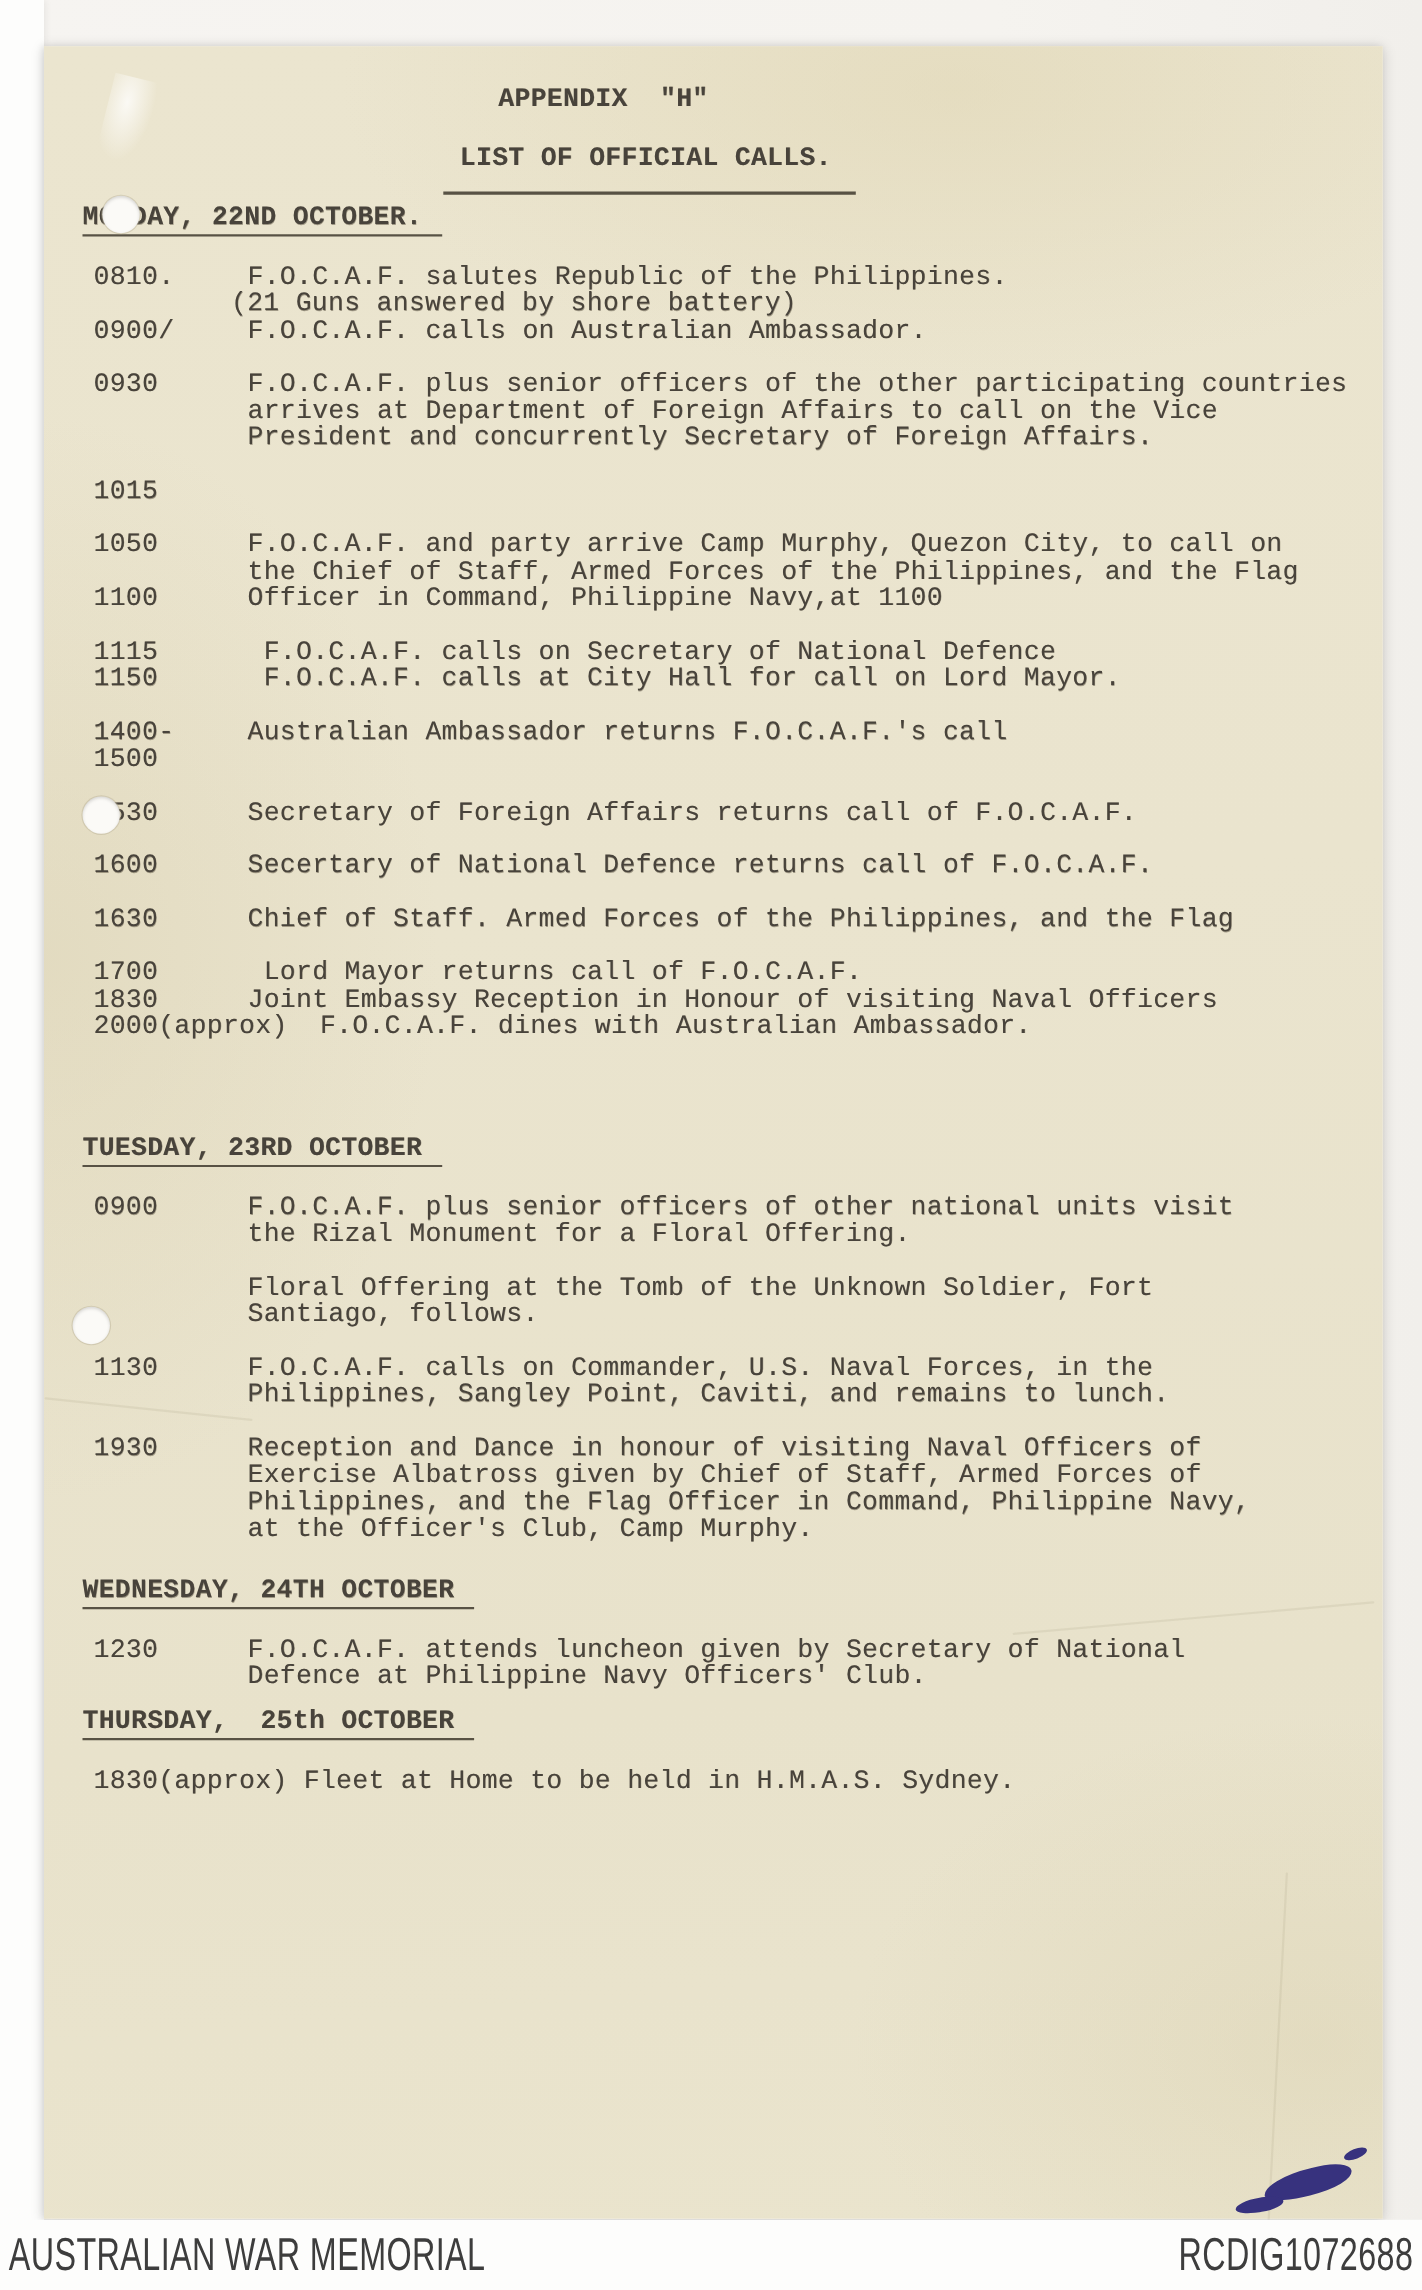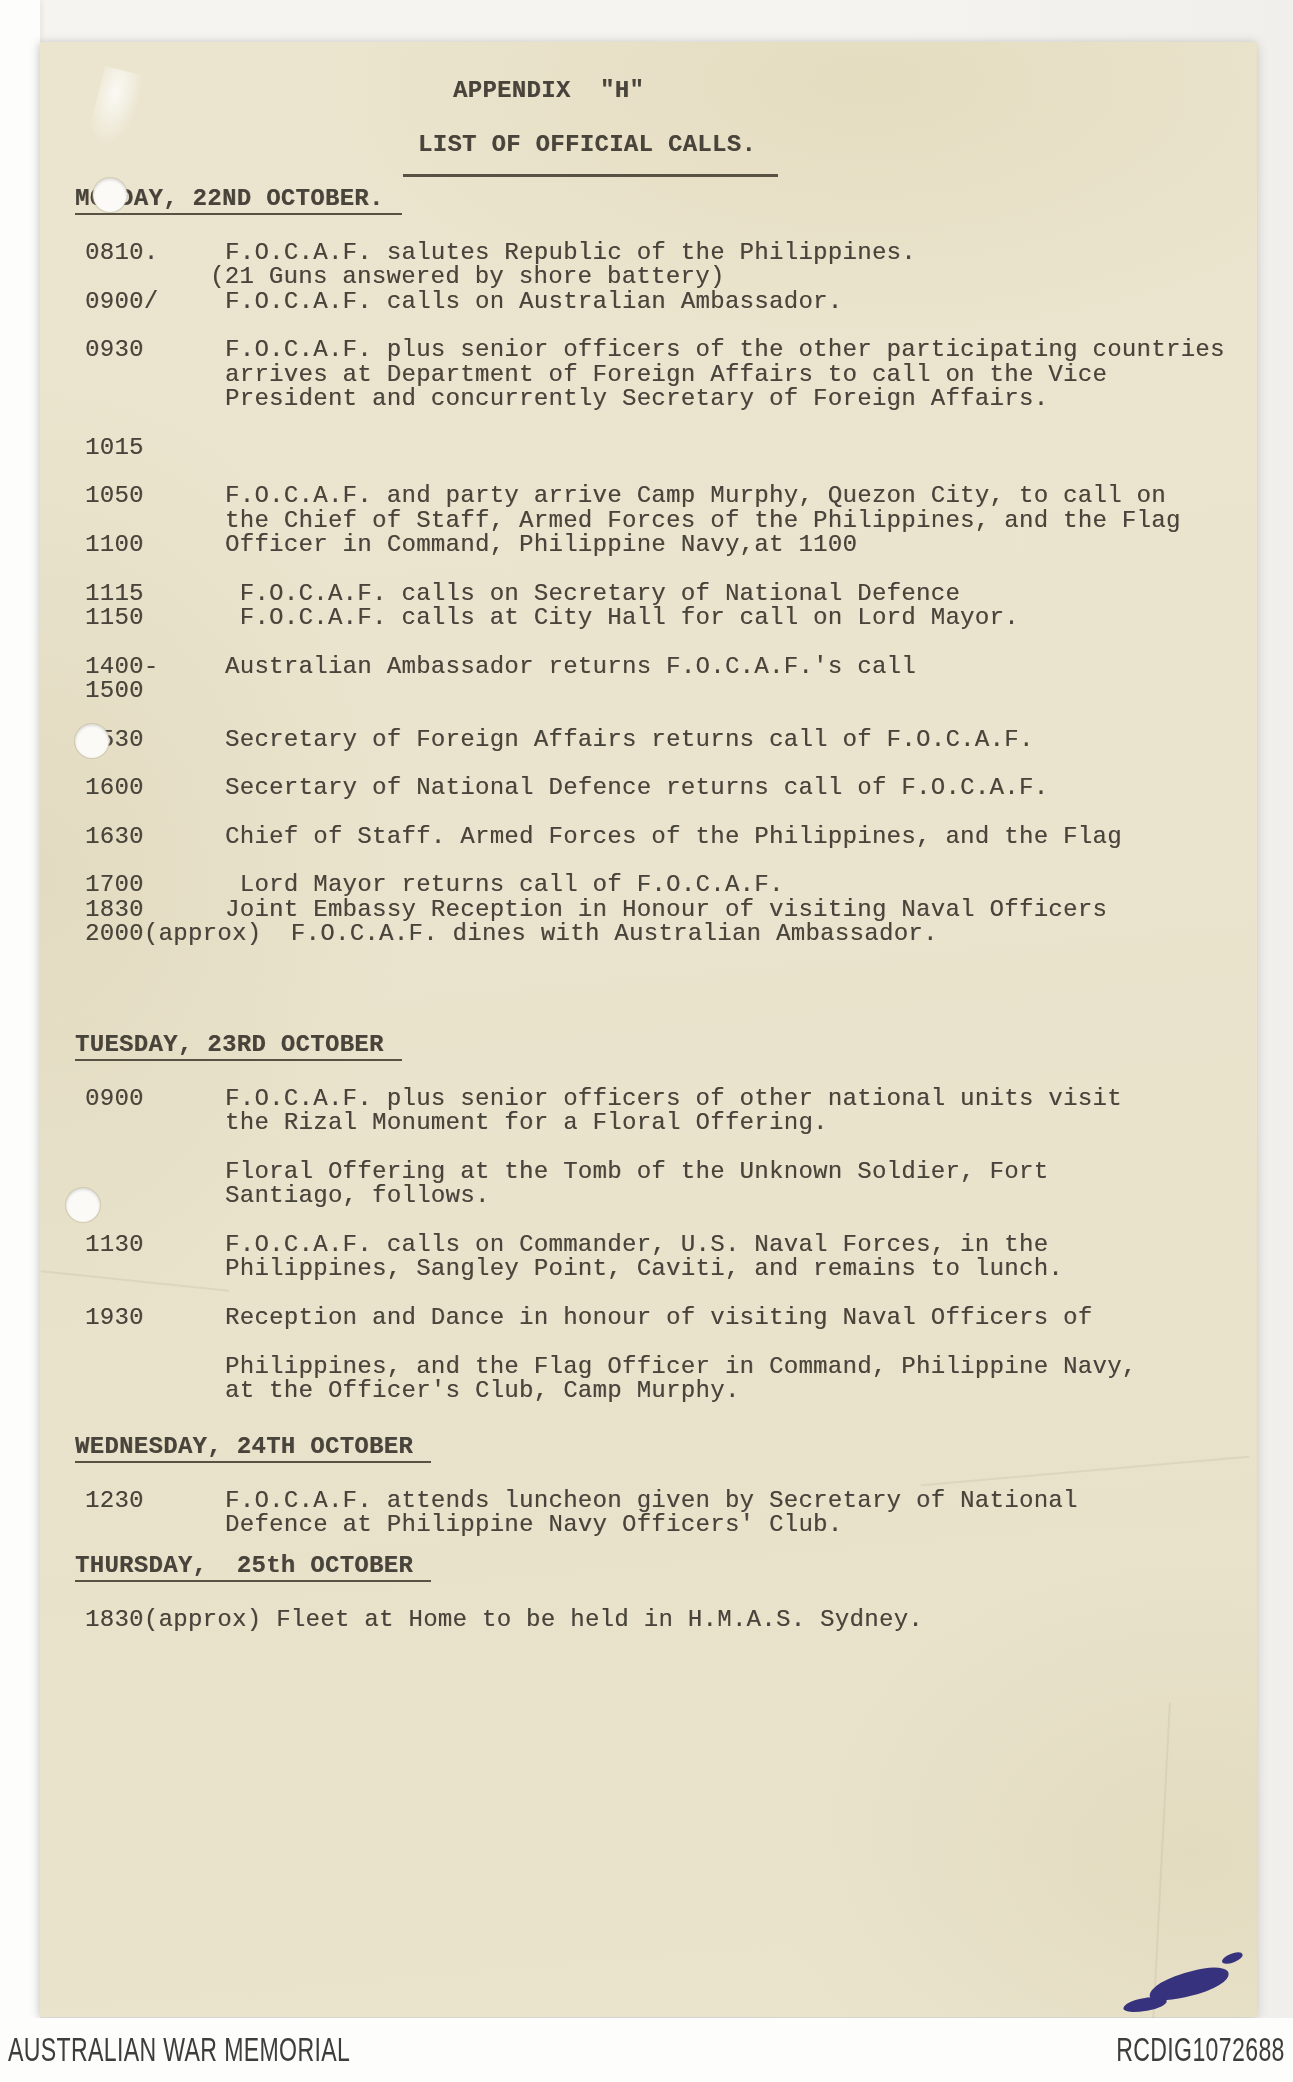--- a/index.html
+++ b/index.html
@@ -43,21 +43,21 @@
         border-radius:62% 38% 55% 45%/70% 45% 62% 38%;}
   .blot.b1::after{content:"";position:absolute;right:-18px;top:-8px;width:22px;height:9px;
         background:inherit;border-radius:50%;transform:rotate(-8deg);}
   .blot.b2{left:1083px;top:1956px;width:44px;height:13px;transform:rotate(-9deg);
         border-radius:55% 45% 50% 50%/60% 50% 55% 45%;}
   .tear{position:absolute;left:55px;top:28px;width:42px;height:78px;
         background:radial-gradient(ellipse at 40% 30%, rgba(252,251,248,0.9), rgba(252,251,248,0) 70%);
         transform:rotate(14deg);}
   .footer{position:absolute;left:0;right:0;bottom:0;height:64px;background:#fdfdfc;
         display:flex;align-items:center;justify-content:space-between;padding:0 8px;
-        font-family:"Liberation Sans","DejaVu Sans",sans-serif;font-size:33px;color:#3d3d3d;}
+        font-family:"Liberation Sans","DejaVu Sans",sans-serif;font-size:42px;color:#3d3d3d;}
   .footer .fl{transform:scaleX(0.70);transform-origin:left center;letter-spacing:0.5px;white-space:pre;}
   .footer .fr{transform:scaleX(0.70);transform-origin:right center;letter-spacing:0.5px;white-space:pre;}
 </style>
 </head>
 <body>
 
 <div class="page">
   <div class="left-strip"></div>
 
   <div class="paper" style="--ink: #48433b;">
@@ -171,20 +171,21 @@
             <div class="row">
               <span class="t"></span>
               <span class="x">Philippines, Sangley Point, Caviti, and remains to lunch.</span>
             </div>
             <div class="row g">
               <span class="t">1930</span>
               <span class="x">Reception and Dance in honour of visiting Naval Officers of</span>
             </div>
             <div class="row">
               <span class="t"></span>
+              <span class="x">Exercise Albatross given by Chief of Staff, Armed Forces of</span>
             </div>
             <div class="row">
               <span class="t"></span>
               <span class="x">Philippines, and the Flag Officer in Command, Philippine Navy,</span>
             </div>
             <div class="row">
               <span class="t"></span>
               <span class="x">at the Officer's Club, Camp Murphy.</span>
             </div>
           </div></div>

